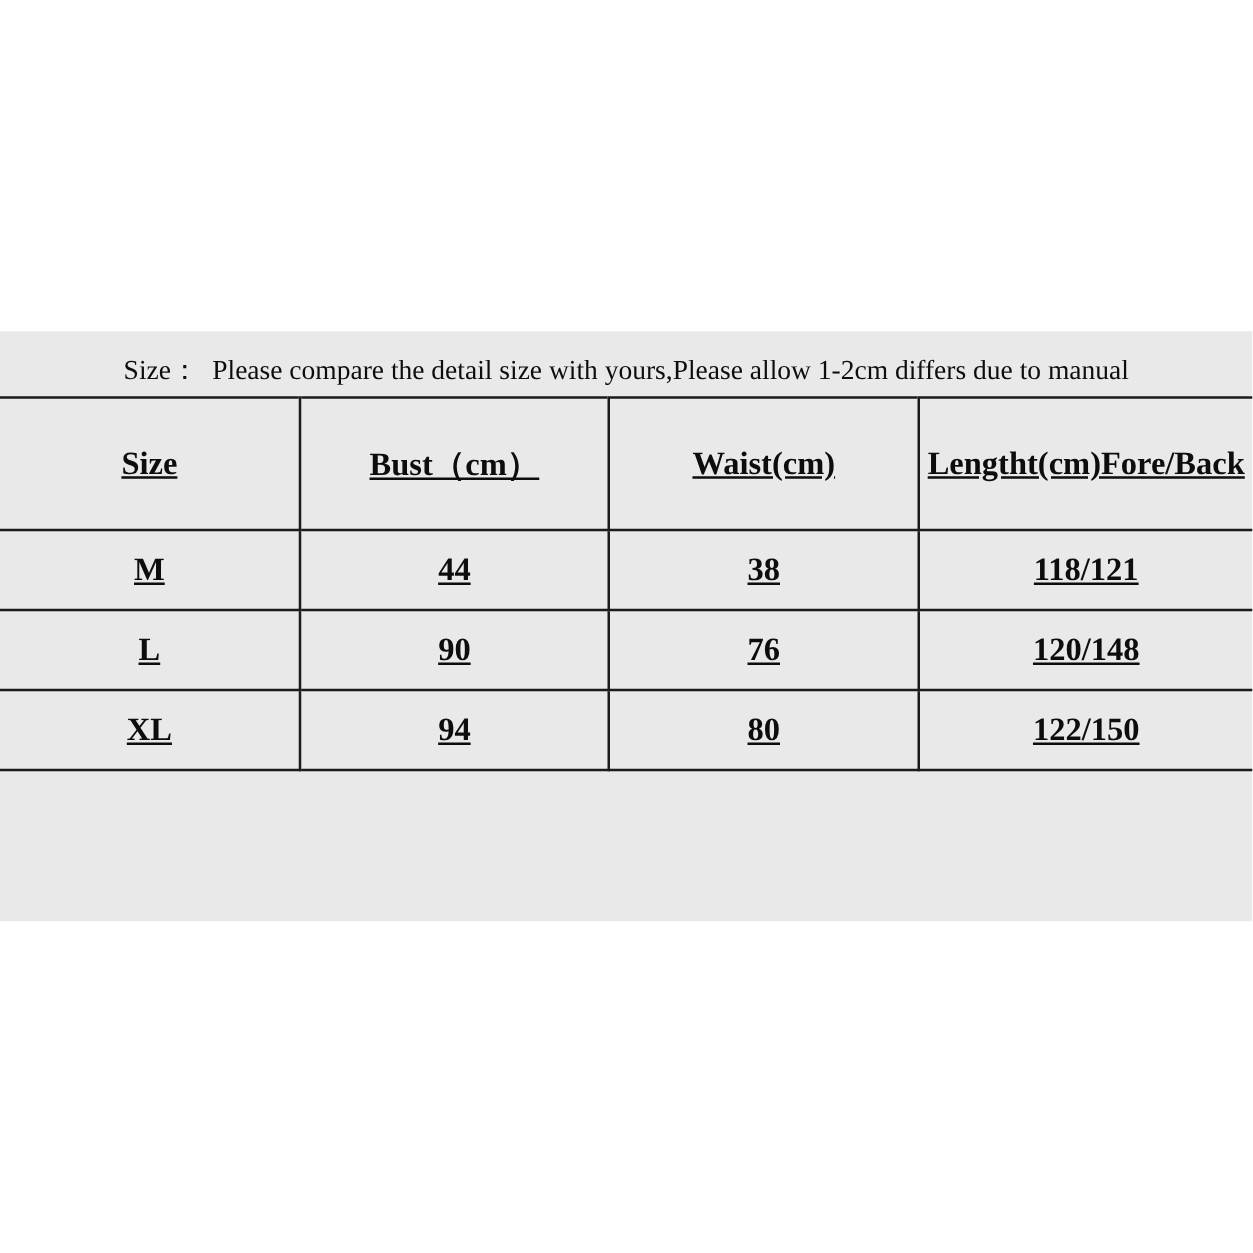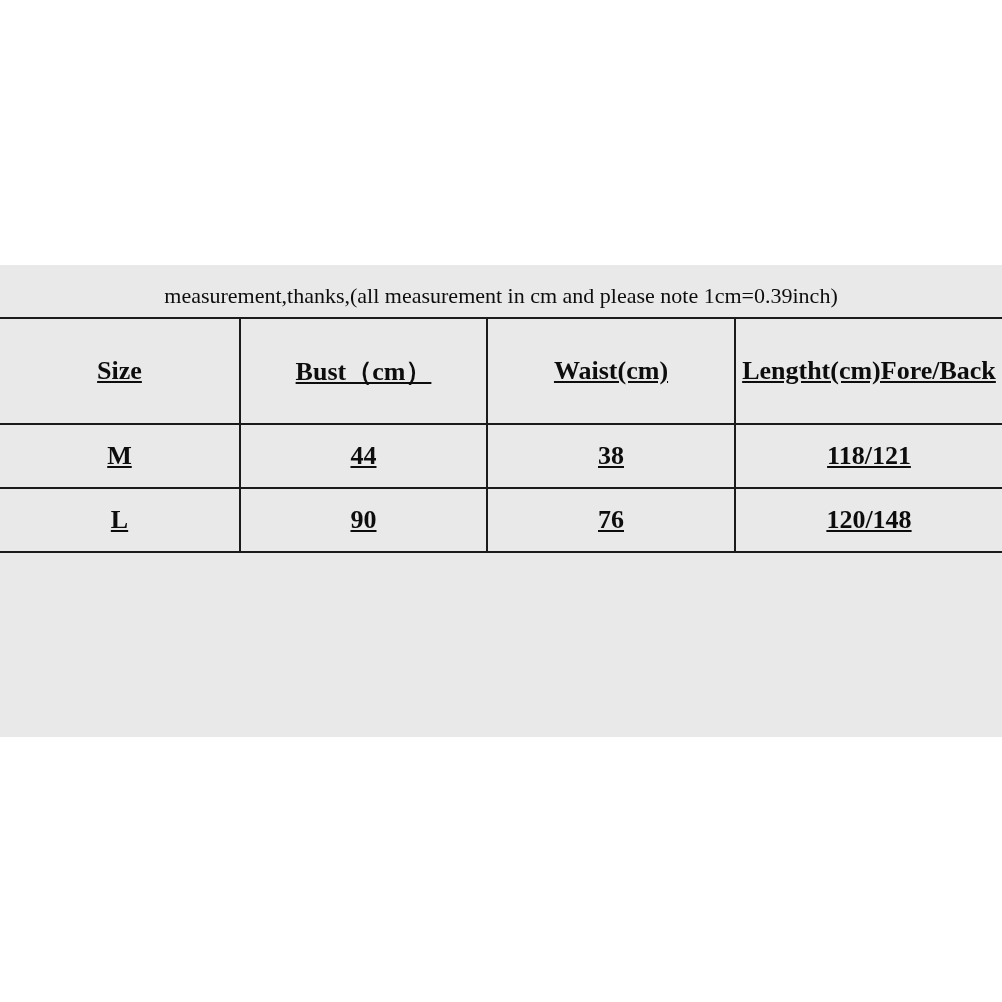--- a/index.html
+++ b/index.html
@@ -59,21 +59,21 @@
     line-height: 35px;
   }
 </style>
 </head>
 <body>
 
 <div class="canvas">
   <div class="panel">
 
     <div class="intro">
-      <div class="intro-line">measurement,thanks,(all measurement in cm and please note 1cm=0.39inch)</div>
+      <div class="intro-line">Size：  Please compare the detail size with yours,Please allow 1-2cm differs due to manual</div>
     </div>
 
     <table class="size-table">
       <colgroup>
         <col style="width:240px">
         <col style="width:247px">
         <col style="width:248px">
         <col style="width:267px">
       </colgroup>
       <thead>
@@ -90,18 +90,24 @@
           <td>44</td>
           <td>38</td>
           <td>118/121</td>
         </tr>
         <tr>
           <td>L</td>
           <td>90</td>
           <td>76</td>
           <td>120/148</td>
         </tr>
+        <tr>
+          <td>XL</td>
+          <td>94</td>
+          <td>80</td>
+          <td>122/150</td>
+        </tr>
       </tbody>
     </table>
 
 
   </div>
 </div>
 
 </body></html>

